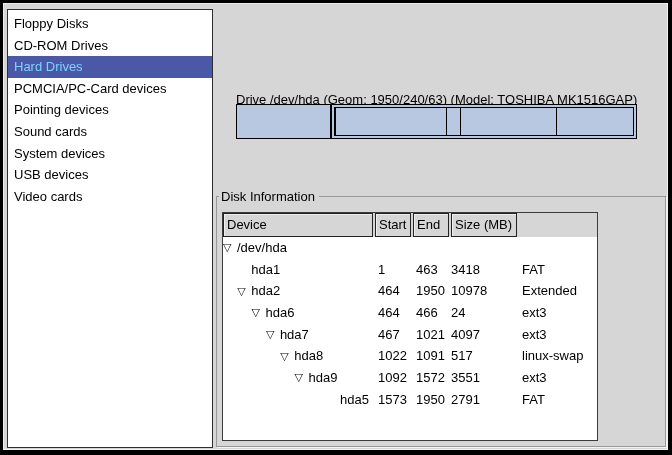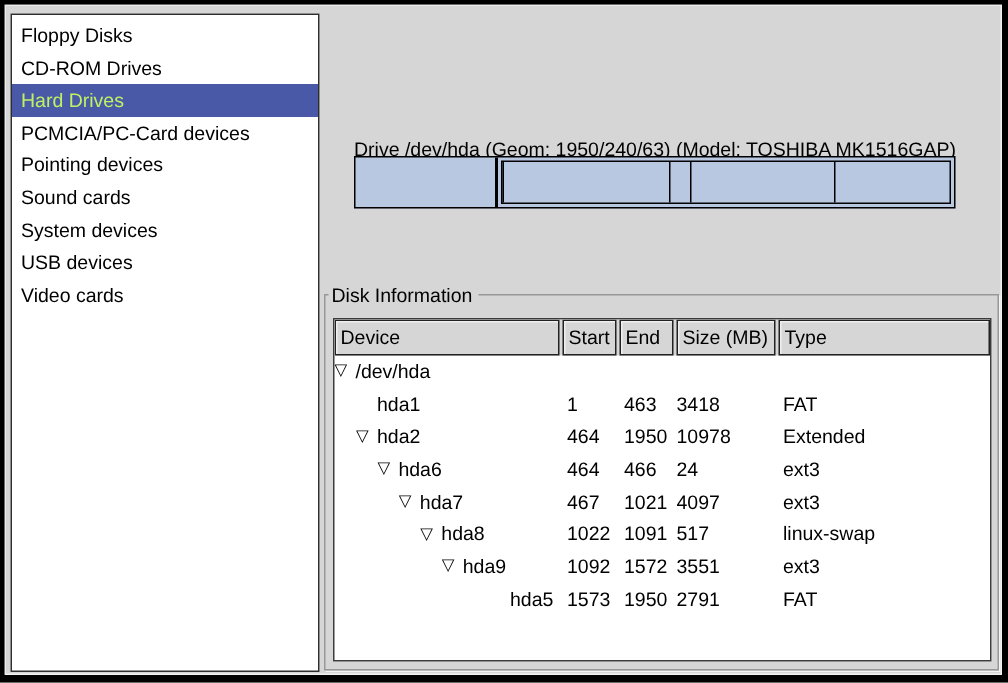--- a/index.html
+++ b/index.html
@@ -17,21 +17,21 @@
   
   #sidebar {
     position:absolute; left:7px; top:9px; width:206px; height:439px;
     background:#fff; border:1px solid #2e2e2e; box-sizing:border-box;
     padding-top:3px; overflow:hidden;
   }
   .list-item {
     height:21.6px; line-height:21.6px; padding-left:6px;
     white-space:nowrap; cursor:default;
   }
-  .list-item.selected { color:#bef264; }
+  .list-item.selected { color:#7dd3fc; }
   
   #drive-label { position:absolute; left:236px; top:92px; white-space:nowrap;text-align:right; }
   #bar {
     position:absolute; left:236px; top:104px; width:401px; height:35px;
     border:1px solid #000; box-sizing:border-box;
   }
   .pseg { position:absolute; top:0; bottom:0; border-right:2px solid #000; box-sizing:border-box; }
   .ext  { position:absolute; top:2px; bottom:2px; border:1px solid #000; box-sizing:border-box; }
   .lseg { position:absolute; top:0; bottom:0; border-right:1px solid #000; box-sizing:border-box; }
   .lseg.last { border-right:none; }
@@ -40,21 +40,21 @@
     position:absolute; left:216px; top:196px; width:450px; height:251px;
     border:1px solid #989898; box-sizing:border-box;
     box-shadow: 1px 1px 0 #f4f4f4;
   }
   #frame-label {
     position:absolute; left:219px; top:189px; z-index:2;
     background:#d6d6d6; padding:0 4px 0 2px; line-height:15px; white-space:nowrap;
   }
   
   #table {
-    position:absolute; left:222px; top:212px; width:439px; height:229px;
+    position:absolute; left:222px; top:212px; width:376px; height:229px;
     background:#fff; border:1px solid #3c3c3c; box-sizing:border-box;
     overflow:hidden; z-index:3;
   }
   .grid-row {
     display:grid; grid-template-columns:150px 36px 36px 66px 1fr;
     column-gap:2px;
   }
   .header { background:#d6d6d6; height:24px; }
   .hcell {
     background:#d6d6d6; border:1px solid #222; box-sizing:border-box;
@@ -103,21 +103,20 @@
 
 <div id="frame"></div>
 <div id="frame-label">Disk Information</div>
 
 <div id="table">
   <div class="grid-row header">
     <div class="hcell">Device</div>
     <div class="hcell">Start</div>
     <div class="hcell">End</div>
     <div class="hcell">Size (MB)</div>
-    <div class="hcell">Type</div>
   </div>
   <div id="tbody">
       <div class="grid-row trow">
         <div class="cell dev" style="padding-left: 0px;">
           <span class="expander">▽</span>
           <span>/dev/hda</span>
         </div>
         <div class="cell c-start"></div>
         <div class="cell c-end"></div>
         <div class="cell c-size"></div>

